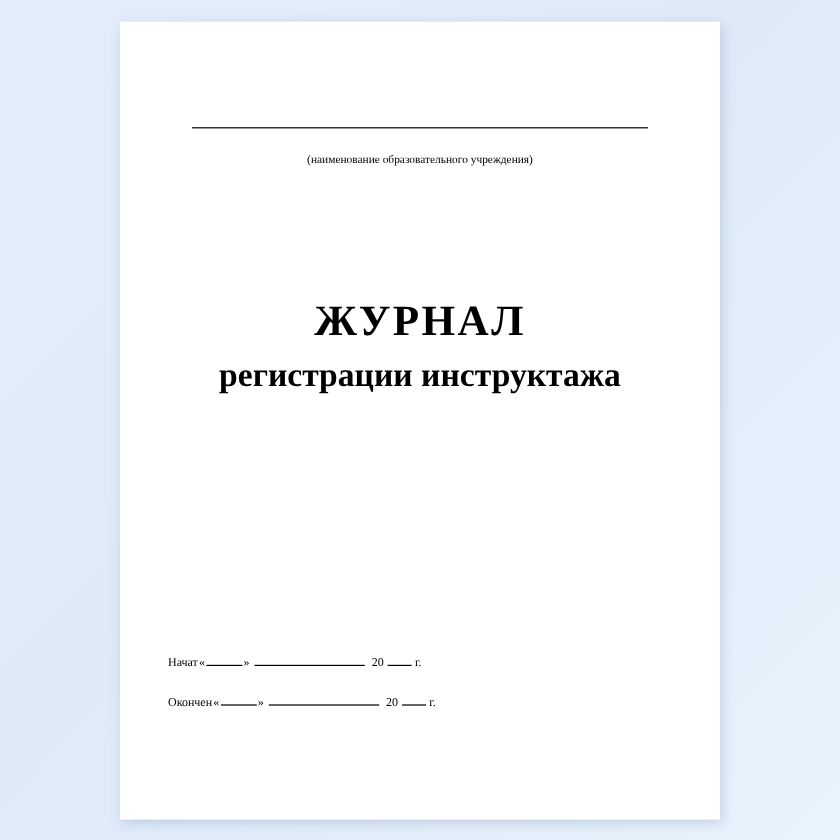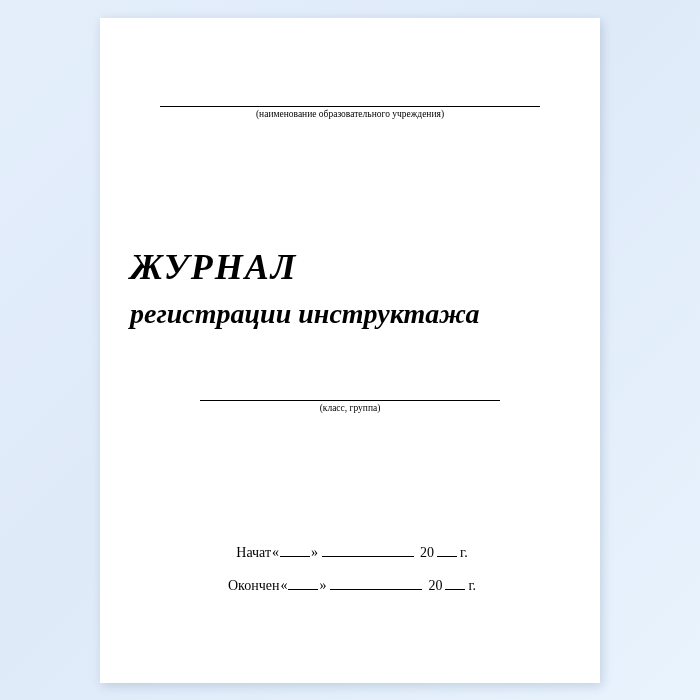--- a/index.html
+++ b/index.html
@@ -48,32 +48,32 @@
     text-align: center;
   }
   .rule {
     border-bottom: 1px solid #000;
     height: 0;
     width: 100%;
   }
   .caption {
     font-size: 9.5px;
     line-height: 12px;
-    margin-top: 1px;
+    margin-top: 21px;
     color: #000;
     font-family: "Liberation Serif", serif;
   }
 
   
   .title-block {
     position: absolute;
     left: 30px;
     right: 30px;
     top: 228px;
-    font-style: italic;
+    text-align: center;
   }
   .title-main {
     font-size: 36px;
     font-weight: bold;
     letter-spacing: 2px;
     line-height: 42px;
     color: #000;
   }
   .title-sub {
     font-size: 28px;
@@ -94,23 +94,23 @@
 
   
   .dates-block {
     position: absolute;
     left: 40px;
     right: 36px;
     top: 527px;
   }
   .date-row {
     display: flex;
-    justify-content: center;
+    justify-content: flex-start;
     align-items: baseline;
-    font-size: 14px;
+    font-size: 10px;
     line-height: 16px;
     margin-bottom: 17px;
     color: #000;
     white-space: nowrap;
   }
   .date-row .lbl {
     margin-right: 1px;
   }
   .u-short {
     display: inline-block;
@@ -142,24 +142,20 @@
       <div class="org-block">
         <div class="rule"></div>
         <div class="caption">(наименование образовательного учреждения)</div>
       </div>
 
       <div class="title-block">
         <div class="title-main">ЖУРНАЛ</div>
         <div class="title-sub">регистрации инструктажа</div>
       </div>
 
-      <div class="class-block">
-        <div class="rule"></div>
-        <div class="caption">(класс, группа)</div>
-      </div>
 
       <div class="dates-block">
 
         <div class="date-row">
           <span class="lbl">Начат</span>
           <span>«</span>
           <span class="u-short"></span>
           <span>»</span>
           <span class="u-long"></span>
           <span class="yr">20</span>

